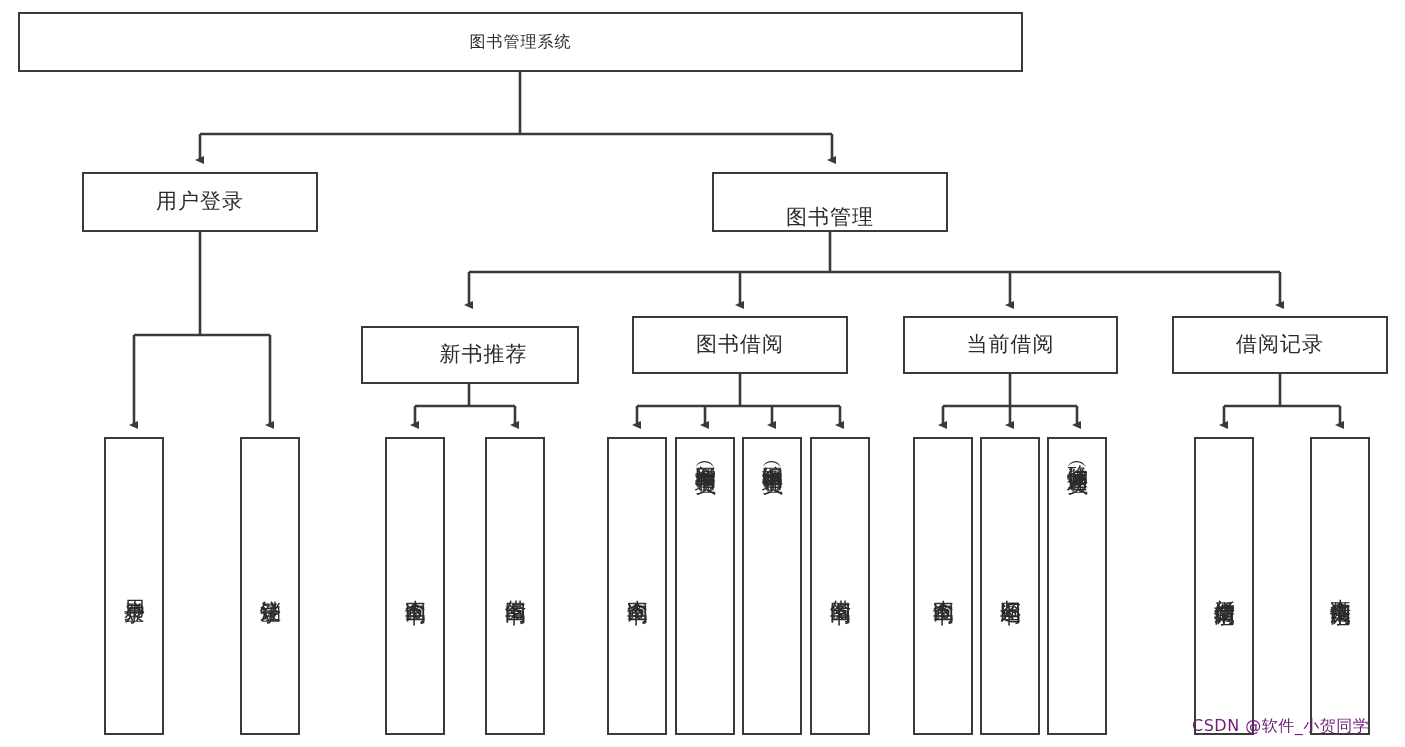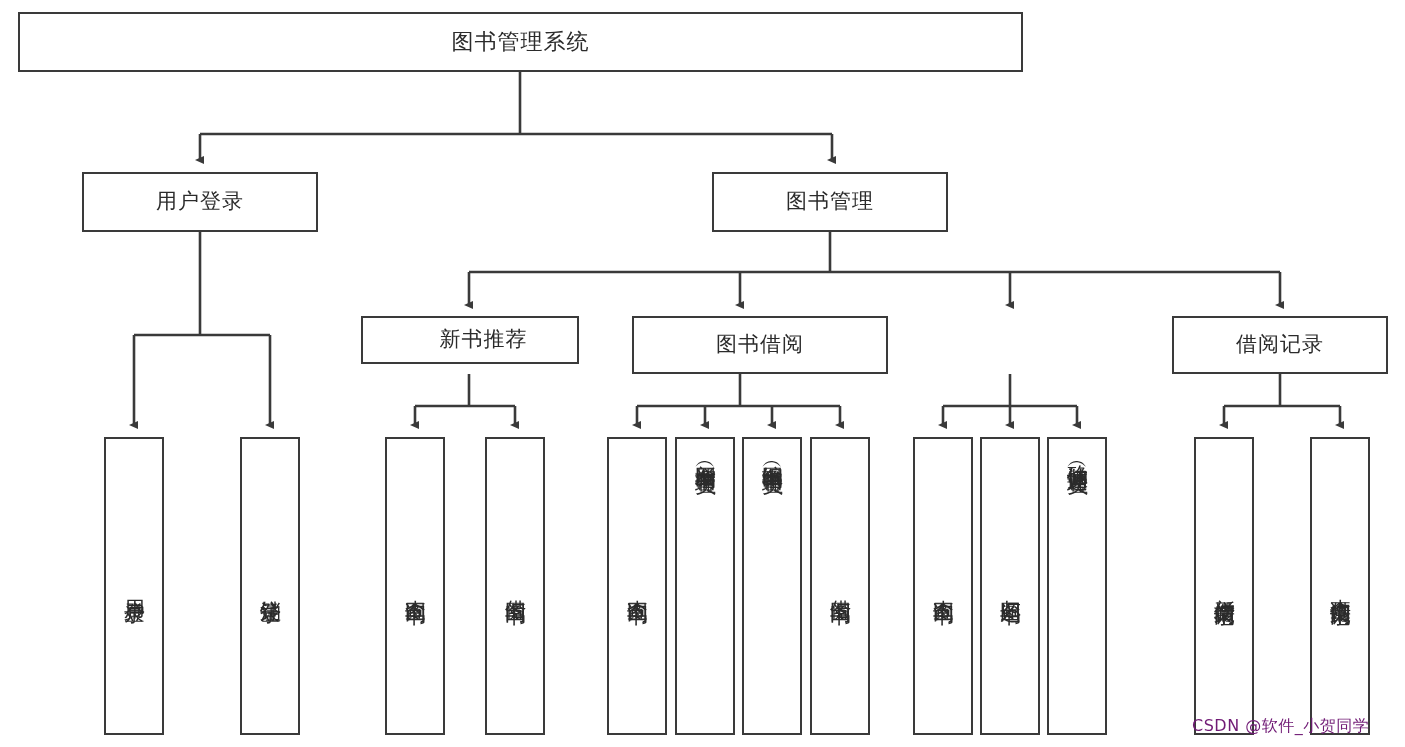--- a/index.html
+++ b/index.html
@@ -34,21 +34,21 @@
     justify-content: center;
     color: #2b2b2b;
   }
   .node-h {
     font-size: 21px;
     letter-spacing: 1px;
     line-height: 1.2;
     white-space: nowrap;
   }
   .node-root {
-    font-size: 22px;
+    font-size: 16px;
   }
   .node-v {
     align-items: flex-start;
     padding-top: 9px;
   }
   .node-v .vlabel {
     writing-mode: vertical-rl;
     text-orientation: upright;
     font-size: 21px;
     line-height: 1.28;
@@ -125,29 +125,32 @@
     </g>
   </svg>
 
   <div class="node node-h node-root" style="left:18px; top:12px; width:1005px; height:60px;">
     <span>图书管理系统</span>
   </div>
 
   <div class="node node-h" style="left:82px; top:172px; width:236px; height:60px;">
     <span>用户登录</span>
   </div>
-  <div class="node node-h" style="left:712px; top:172px; width:236px; height:60px;">
+  <div class="node node-h" style="left:712px; top:172px; width:236px; height:60px;align-items:flex-end;">
     <span>图书管理</span>
   </div>
 
-  <div class="node node-h" style="left:361px; top:316px; width:218px; height:48px;padding-left:27px;">
+  <div class="node node-h" style="left:361px; top:326px; width:218px; height:58px;padding-left:27px;">
     <span>新书推荐</span>
   </div>
-  <div class="node node-h" style="left:632px; top:316px; width:256px; height:58px;">
+  <div class="node node-h" style="left:632px; top:316px; width:216px; height:58px;">
     <span>图书借阅</span>
+  </div>
+  <div class="node node-h" style="left:903px; top:316px; width:215px; height:58px;">
+    <span>当前借阅</span>
   </div>
   <div class="node node-h" style="left:1172px; top:316px; width:216px; height:58px;font-family:Liberation Serif, serif;">
     <span>借阅记录</span>
   </div>
 
   <div class="node node-v centered" style="left:104px; top:437px; width:60px; height:298px;">
     <span class="vlabel">用户登录</span>
   </div>
   <div class="node node-v centered" style="left:240px; top:437px; width:60px; height:298px;">
     <span class="vlabel">注销登录</span>

